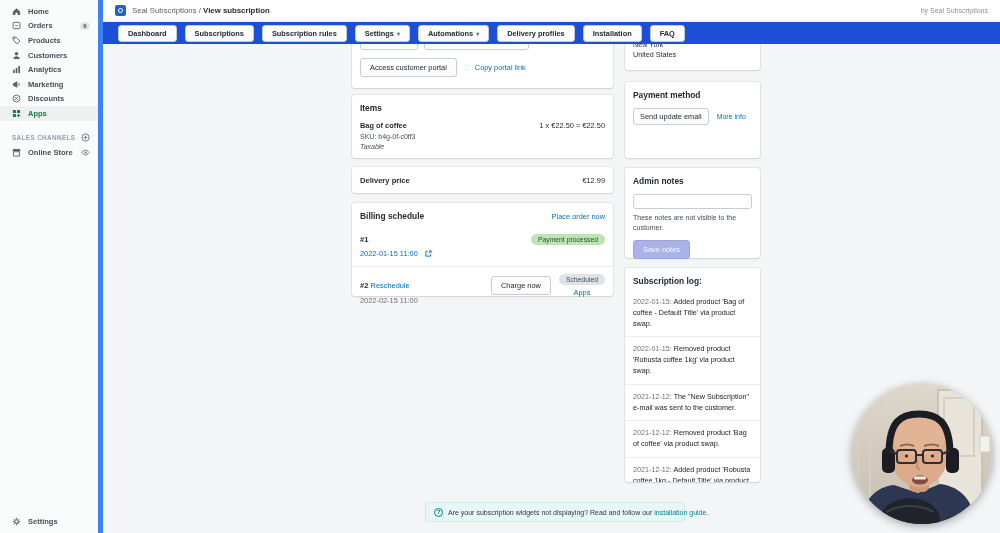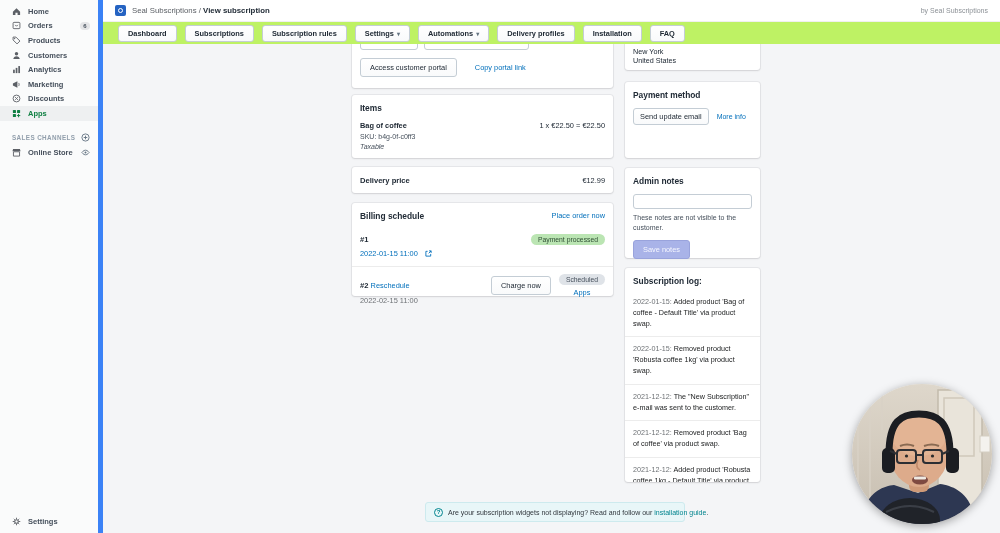--- a/index.html
+++ b/index.html
@@ -26,21 +26,21 @@
   .topbar { position:absolute; left:103px; right:0; top:0; height:22px; background:#fff;
     display:flex; align-items:center; padding:0 12px; border-bottom:1px solid #f0f0f0; z-index:4; }
   .app-icon { width:11px; height:11px; border-radius:2px; background:#2563c2; margin-right:6px;
     display:inline-flex; align-items:center; justify-content:center; flex:none; }
   .app-icon i { width:5px; height:5px; border:1px solid #fff; border-radius:50%; display:block; }
   .crumb { font-size:7.8px; color:#5c6066; }
   .crumb b { color:#212b36; }
   .byline { margin-left:auto; font-size:7px; color:#8c9196; }
 
   
-  .tabstrip { position:absolute; left:103px; right:0; top:22px; height:22px; background:#bef264;
+  .tabstrip { position:absolute; left:103px; right:0; top:22px; height:22px; background:#1d4ed8;
     display:flex; align-items:center; padding-left:15px; gap:8px; z-index:4; }
   .tab-btn { display:inline-flex; align-items:center; gap:3px; height:17px; padding:0 9px;
     background:linear-gradient(#ffffff,#f9fafb); border:1px solid #c4cdd5; border-radius:3px;
     font-size:7.4px; font-weight:bold; color:#212b36; cursor:pointer; white-space:nowrap; }
   .caret { font-size:6px; color:#637381; }
 
   
   .main { position:absolute; left:103px; right:0; top:44px; bottom:0;
     background:#f4f5f7; overflow:hidden; }
   .card { position:absolute; background:#fff; border-radius:3px;
@@ -262,21 +262,21 @@
     <div style="font-size:7px; color:#454f5b; margin-top:3px;">SKU: b4g-0f-c0ff3</div>
     <div style="font-size:7px; color:#454f5b; font-style:italic; margin-top:3px;">Taxable</div>
   </section>
 
   <section class="card" style="left:249px; top:123px; width:261px; height:26px; padding:0 8px; display:flex; align-items:center; justify-content:space-between;">
     <b style="font-size:7.6px;">Delivery price</b>
     <span style="font-size:7.4px;">€12.99</span>
   </section>
 
   <section class="card" style="left:249px; top:159px; width:261px; height:93px;">
-    <div style="display:flex; justify-content:space-between; align-items:flex-start; padding:8px 8px 2px;">
+    <div style="display:flex; justify-content:space-between; align-items:center; padding:8px 8px 2px;">
       <span class="card-title">Billing schedule</span>
       <a class="link">Place order now</a>
     </div>
     <div style="display:flex; justify-content:space-between; align-items:flex-start; padding:5px 8px 8px;">
       <div>
         <b style="font-size:7.6px;">#1</b>
         <div style="margin-top:3px; display:flex; align-items:center; gap:7px;">
           <a class="link">2022-01-15 11:00</a>
           <span style="display:inline-flex;">
               <svg width="7" height="7" viewBox="0 0 8 8">
@@ -300,21 +300,21 @@
       <div style="display:flex; align-items:center; gap:8px;">
         <button class="btn">Charge now</button>
         <div style="display:flex; flex-direction:column; align-items:center; gap:3px;">
           <span class="badge gray">Scheduled</span>
           <a class="link">Apps</a>
         </div>
       </div>
     </div>
   </section>
 
-  <section class="card" style="left:522px; top:-8px; width:135px; height:34px; padding:4px 8px; display:flex; flex-direction:column; justify-content:flex-end;">
+  <section class="card" style="left:522px; top:-8px; width:135px; height:34px; padding:4px 8px; display:flex; flex-direction:column; ">
     <div style="font-size:7.2px; line-height:1.35;">
       <div>New York</div>
       <div>United States</div>
     </div>
   </section>
 
   <section class="card" style="left:522px; top:38px; width:135px; height:76px; padding:8px;">
     <div class="card-title">Payment method</div>
     <div style="display:flex; align-items:center; gap:8px; margin-top:8px;">
       <button class="btn" style="padding:3px 6px;">Send update email</button>

